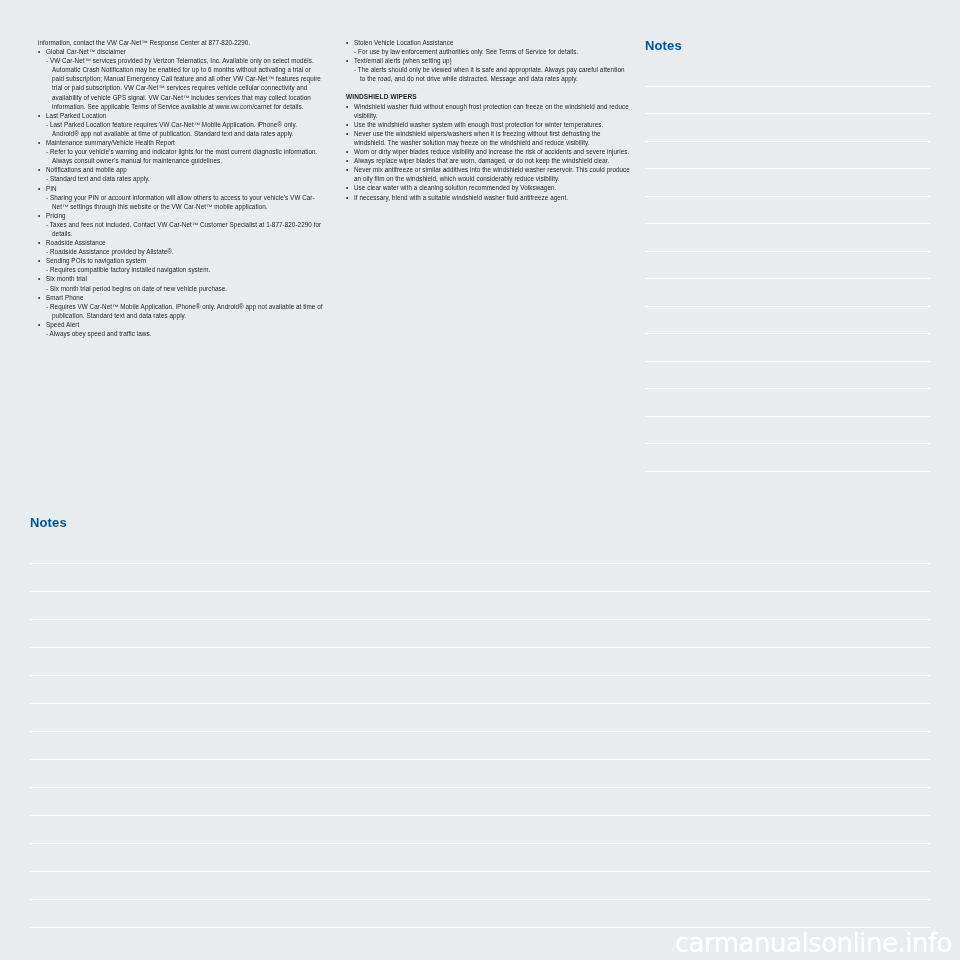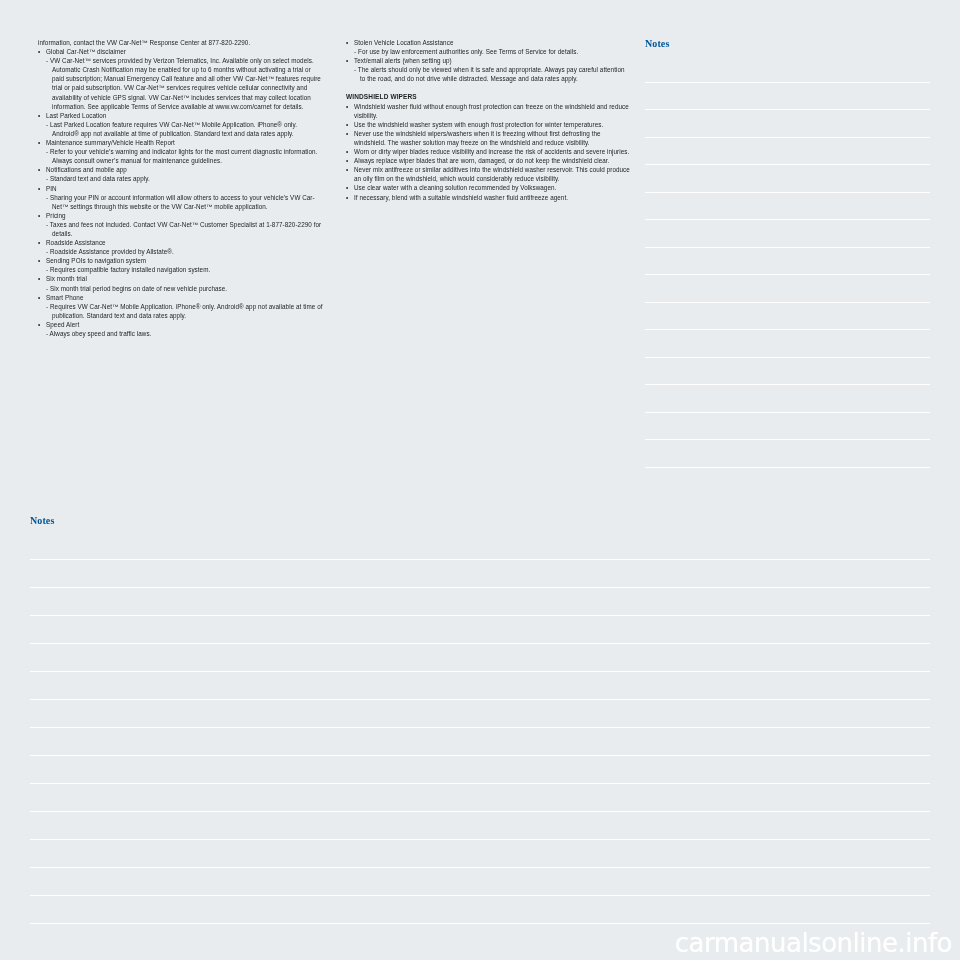--- a/index.html
+++ b/index.html
@@ -69,25 +69,24 @@
     margin-bottom: 1px;
     letter-spacing: 0.02em;
   }
   .spacer {
     height: 9px;
   }
 
   
   .notes-title {
     color: #005596;
-    font-size: 10px;
+    font-size: 13px;
     font-weight: bold;
     letter-spacing: 0.01em;
     margin: 0 0 6px 0;
-    font-family: Liberation Serif, serif;
   }
   .notes-right {
     position: absolute;
     top: 38px;
     left: 645px;
     width: 285px;
   }
   .notes-bottom {
     position: absolute;
     top: 515px;

